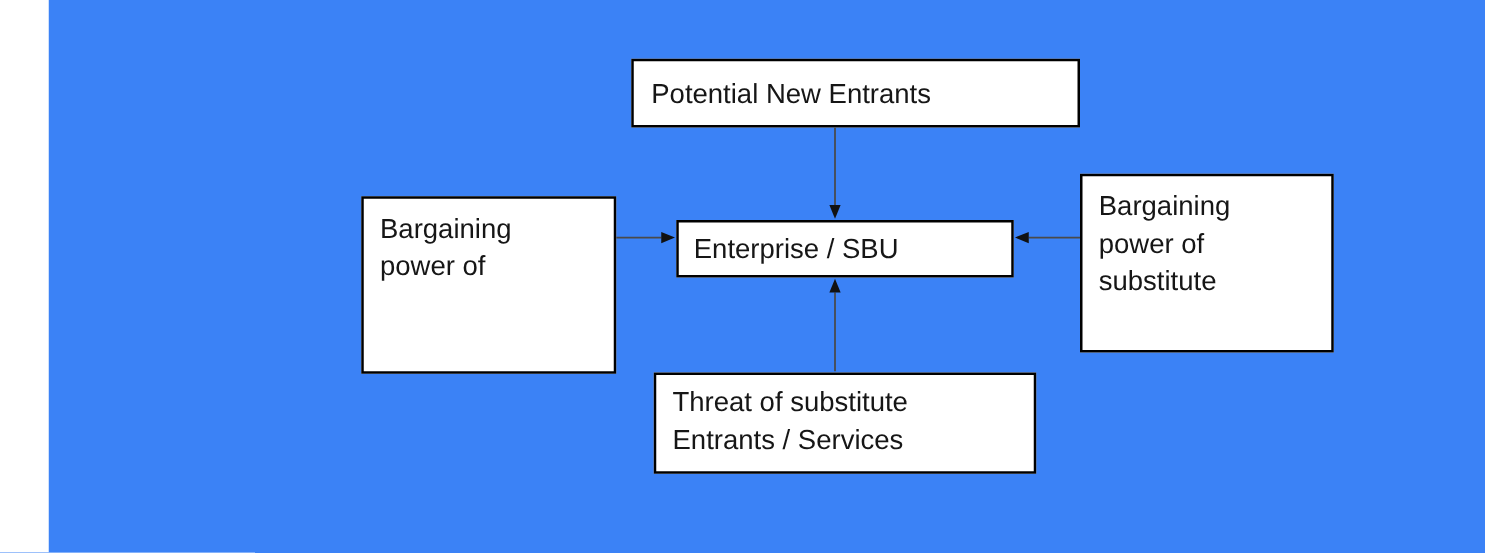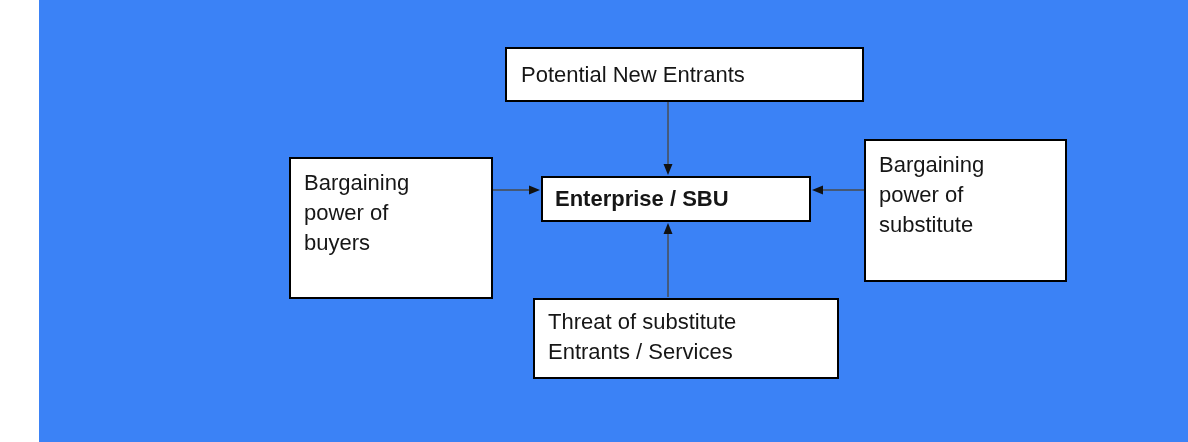--- a/index.html
+++ b/index.html
@@ -45,34 +45,33 @@
   }
   .box-top {
     left: 466px; top: 47px;
     width: 359px; height: 55px;
     padding-left: 14px;
   }
   .box-center {
     left: 502px; top: 176px;
     width: 270px; height: 46px;
     padding-left: 12px;
-    font-weight: bold;
   }
   .box-left {
     left: 250px; top: 157px;
     width: 204px; height: 142px;
     padding: 9px 10px 0 13px;
   }
   .box-right {
     left: 825px; top: 139px;
     width: 203px; height: 143px;
     padding: 9px 10px 0 13px;
   }
   .box-bottom {
-    left: 494px; top: 298px;
+    left: 484px; top: 298px;
     width: 306px; height: 81px;
     padding: 7px 10px 0 13px;
   }
 </style>
 </head>
 <body>
 
 <div class="canvas">
 
   <svg class="edges-layer" width="1188" height="442" viewBox="0 0 1188 442">
@@ -86,21 +85,20 @@
       <polygon points="629,223 633.5,234 624.5,234" fill="#111111"></polygon>
     </svg>
 
   <div class="box box-single box-top">
     <span class="label">Potential New Entrants</span>
   </div>
 
   <div class="box box-left">
     <span class="line">Bargaining</span>
     <span class="line">power of</span>
-    <span class="line">buyers</span>
   </div>
 
   <div class="box box-single box-center">
     <span class="label">Enterprise / SBU</span>
   </div>
 
   <div class="box box-right">
     <span class="line">Bargaining</span>
     <span class="line">power of</span>
     <span class="line">substitute</span>

